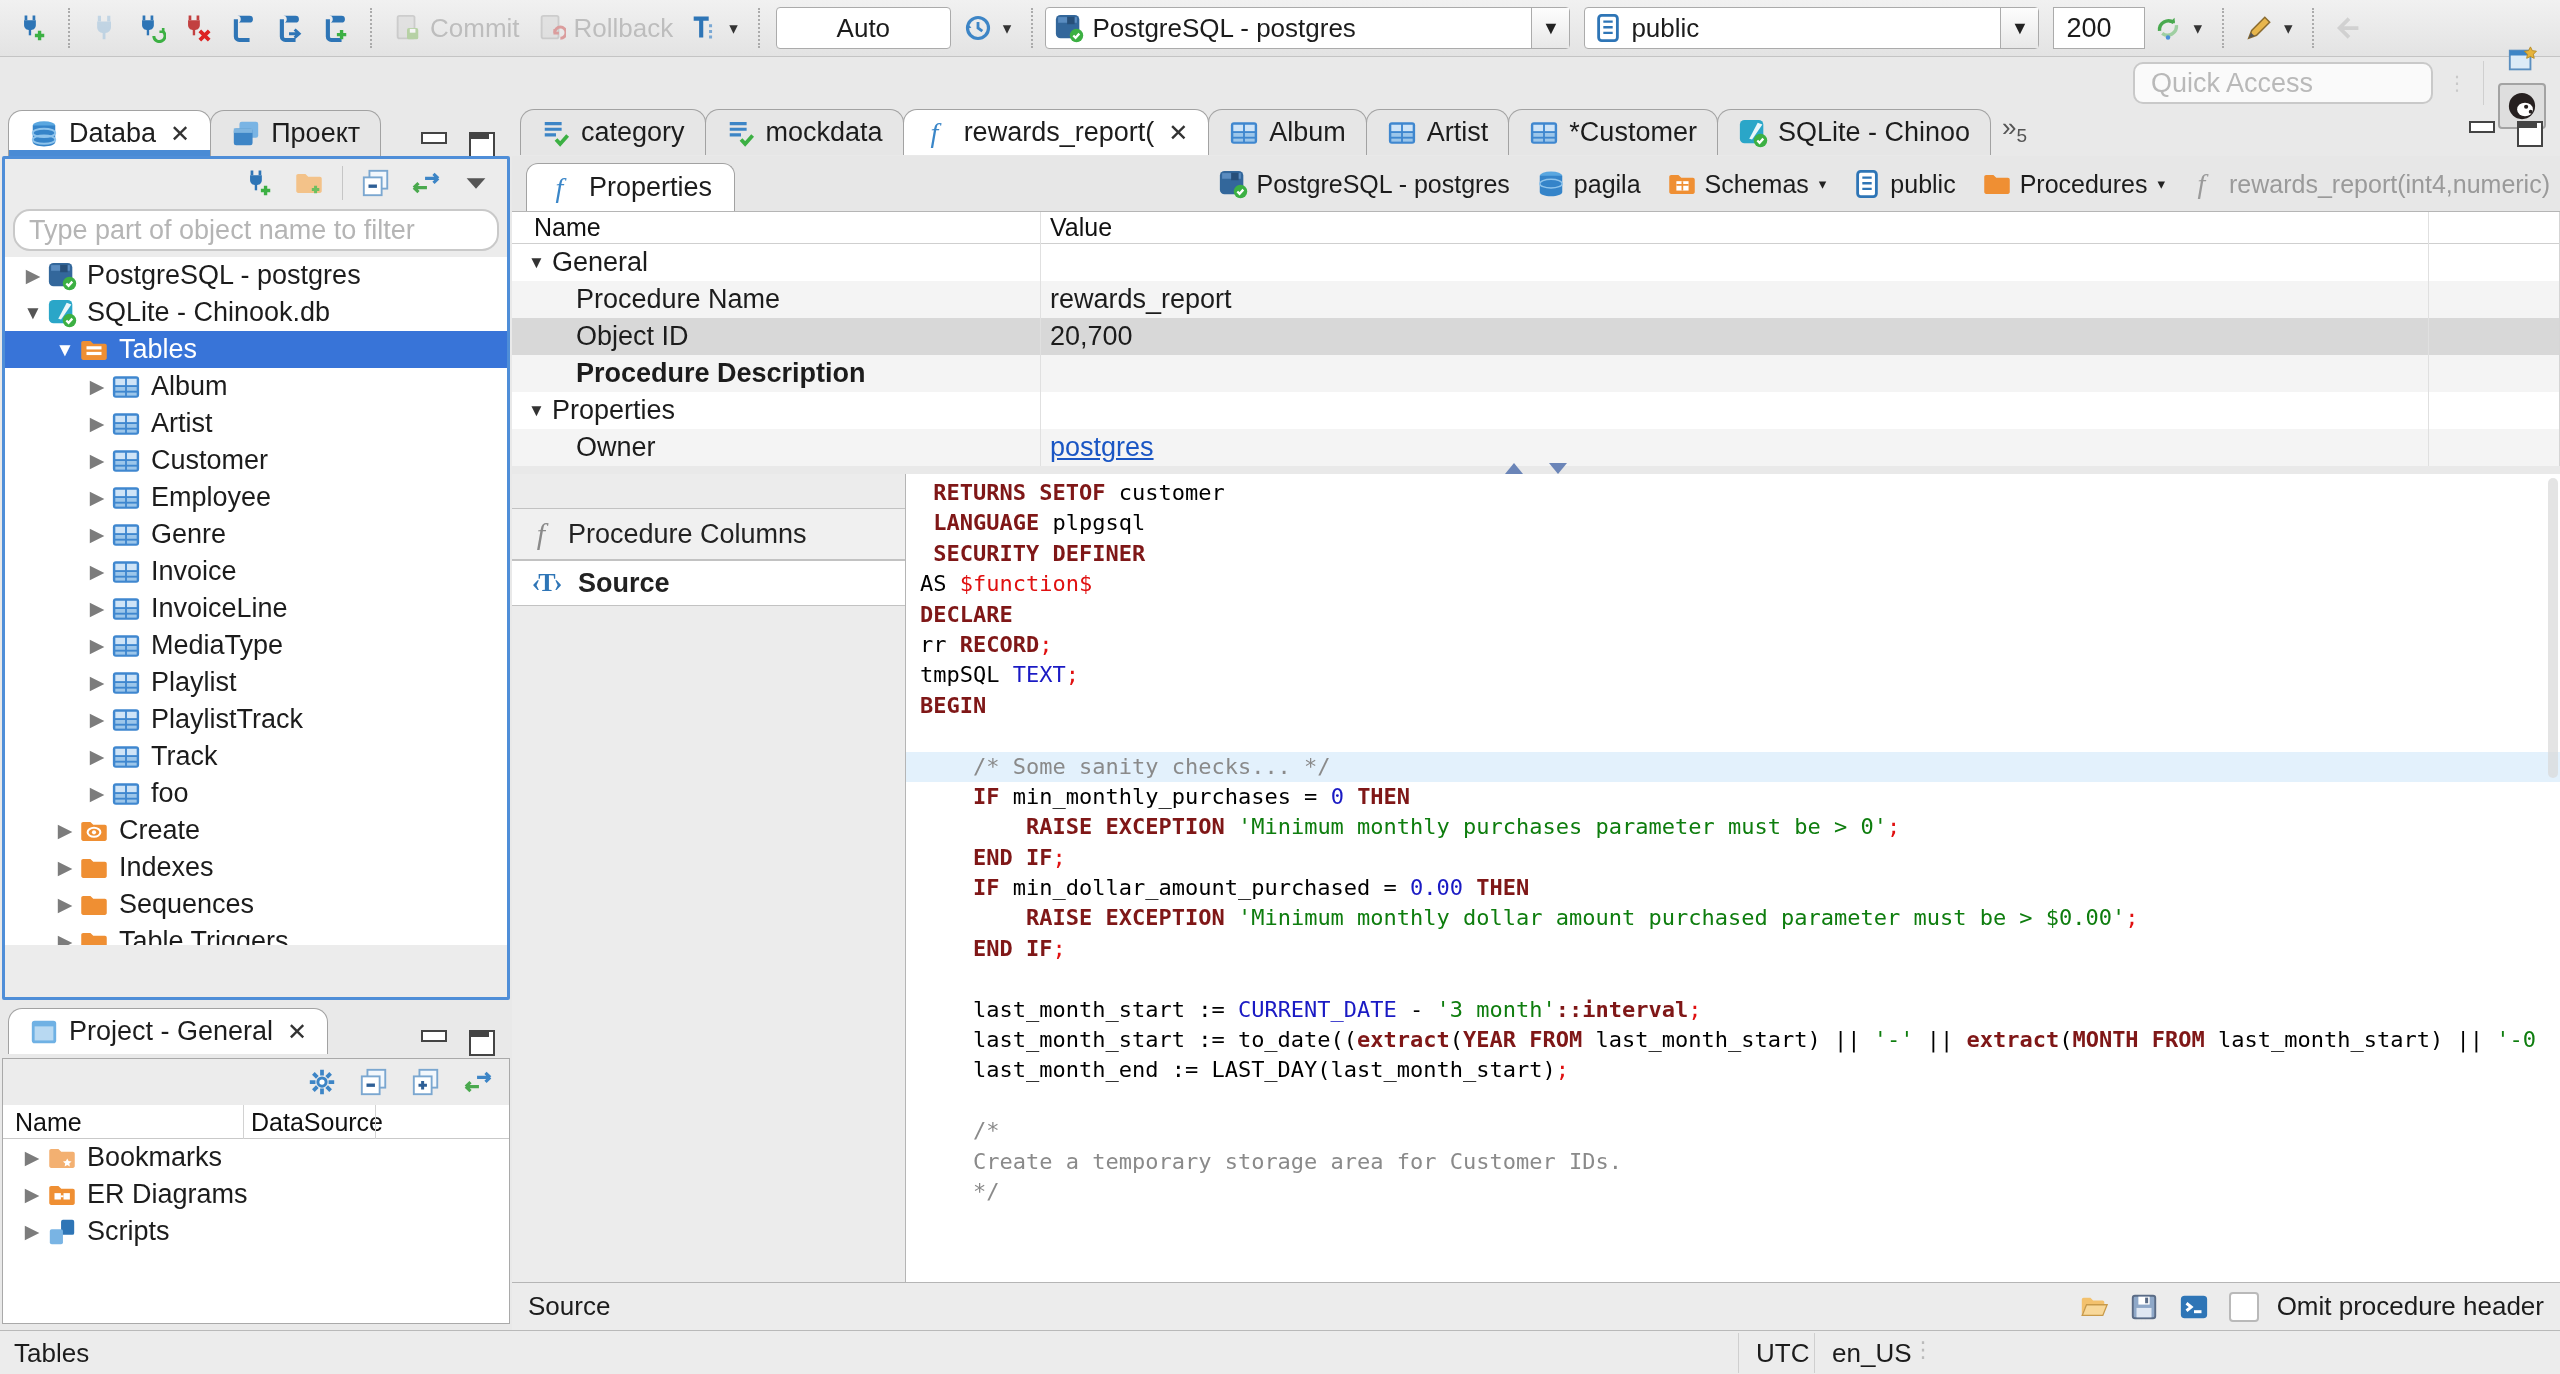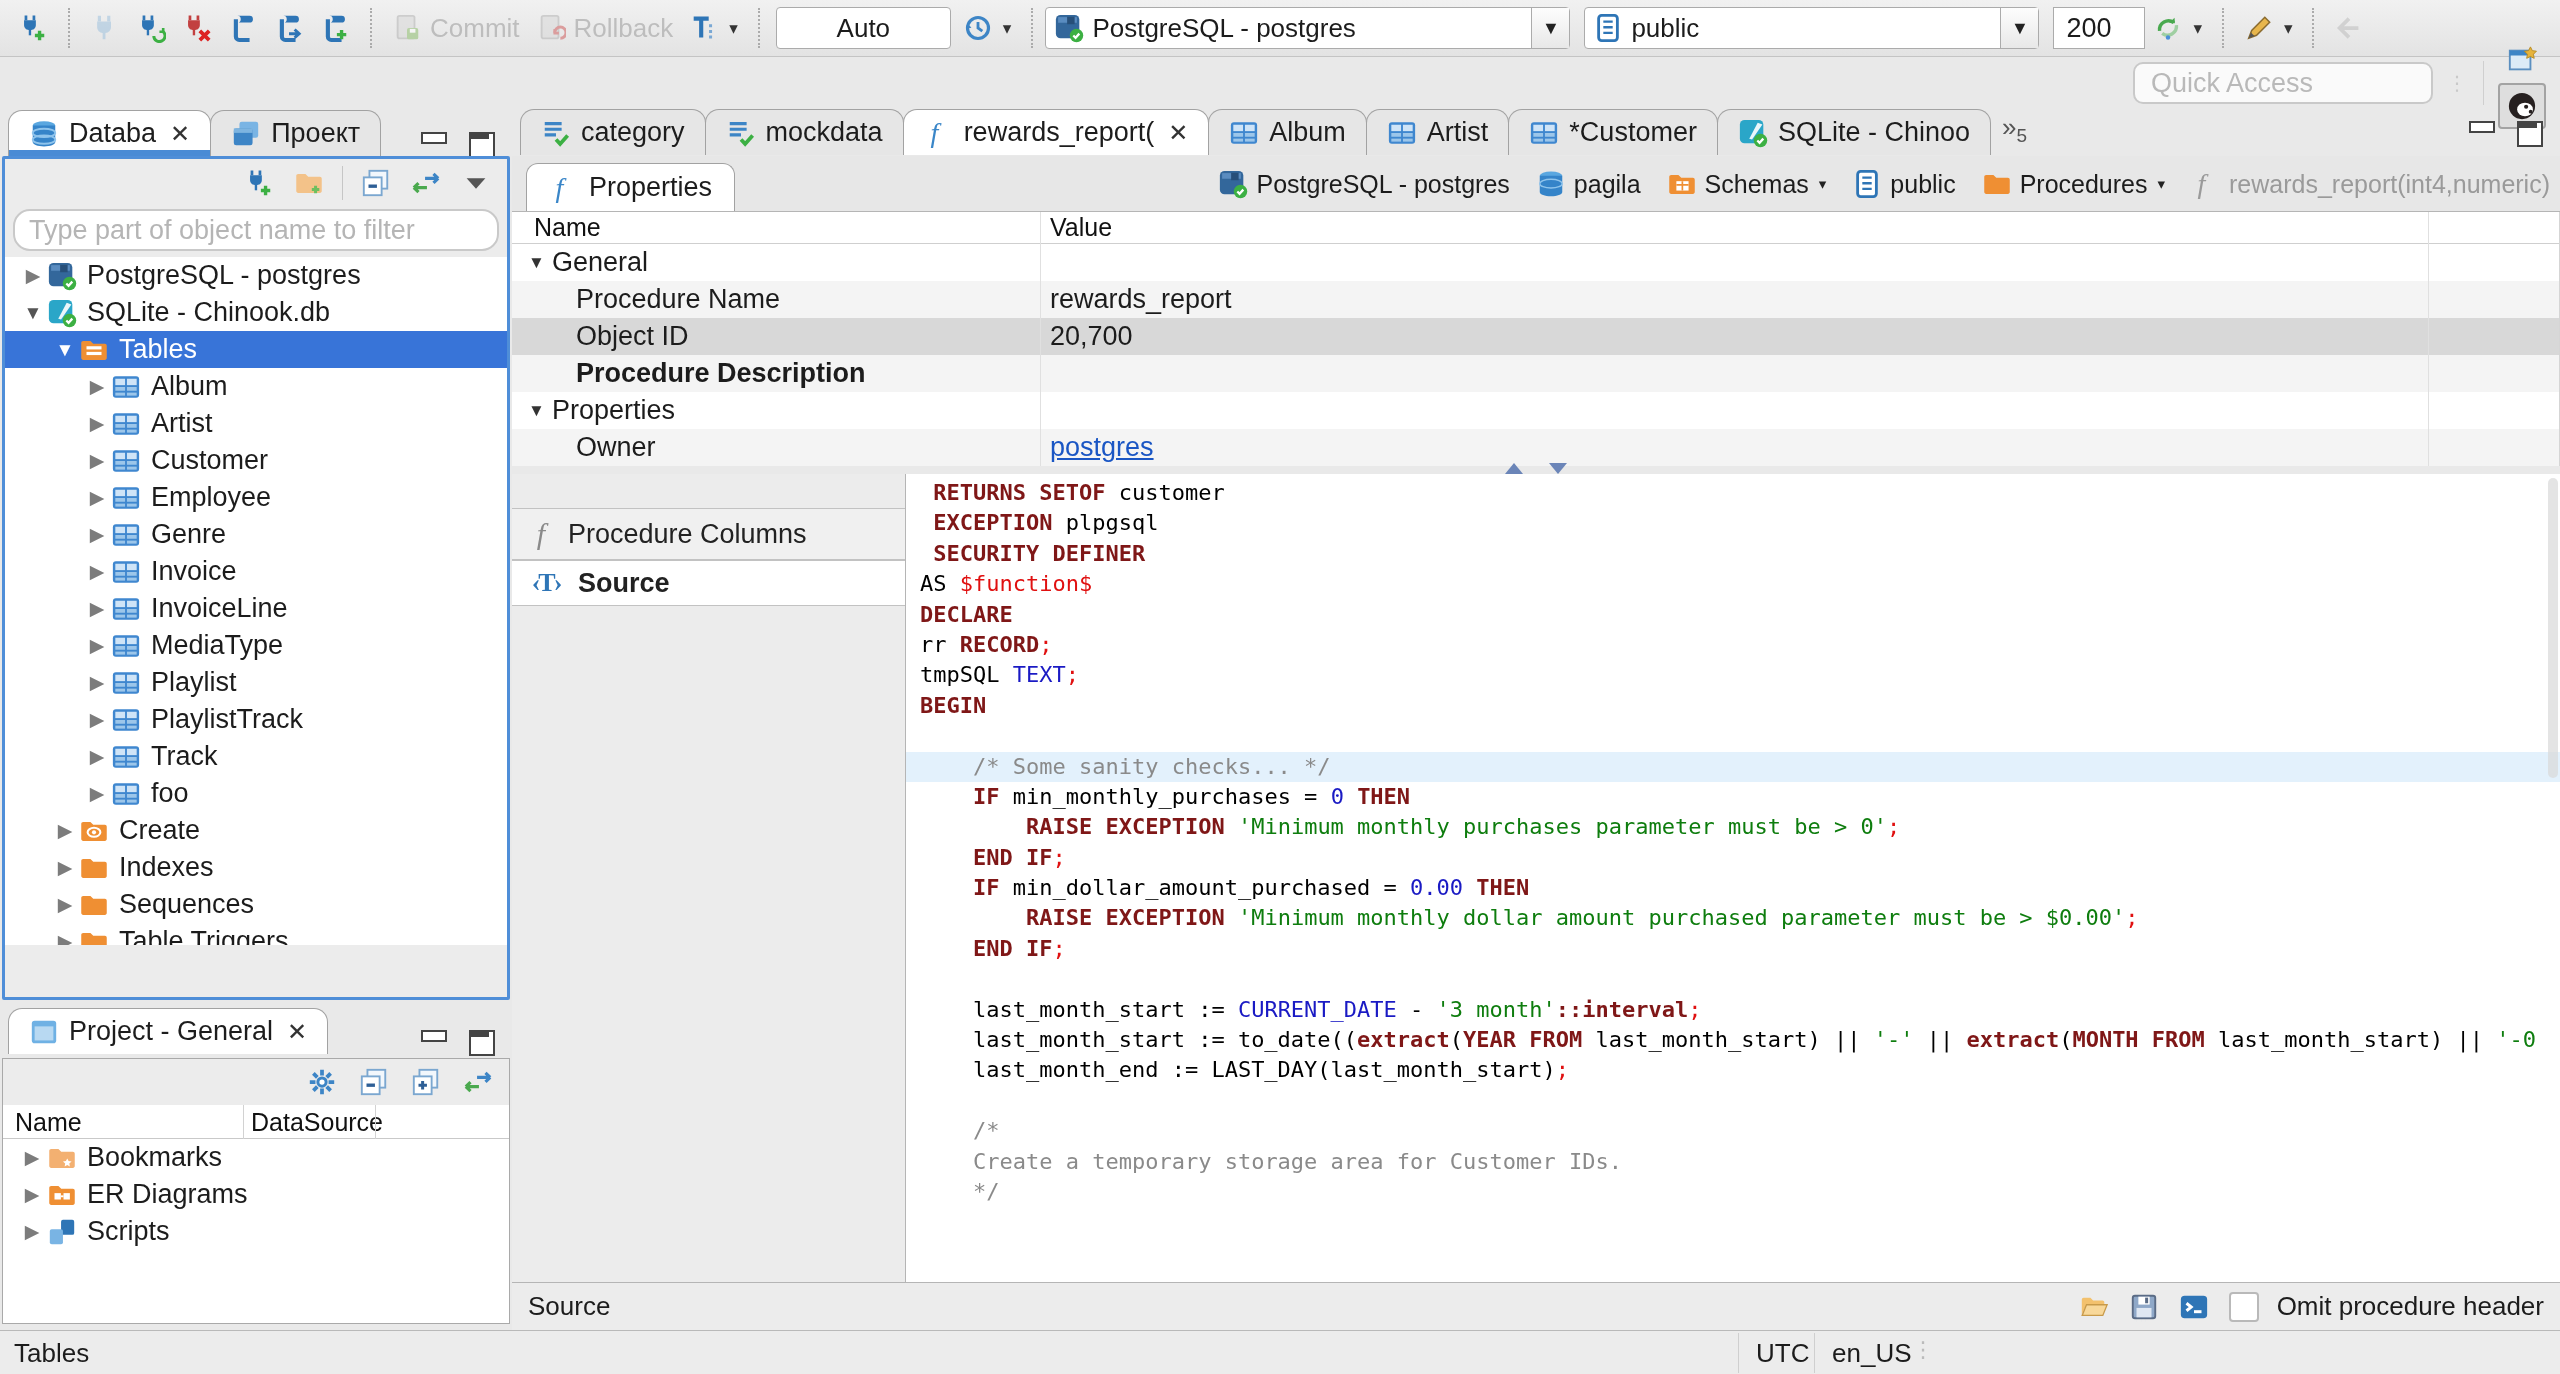--- a/index.html
+++ b/index.html
@@ -985,21 +985,21 @@
       </div>
       <div class="subtab active" data-name="tab-source">
         <span class="ticon" data-name="source-icon">‹T›</span>
         <span data-name="tab-source-label">Source</span>
       </div>
     </div>
 </div>
 
 <div id="code" data-name="source-code-editor">
     <div class="cl" data-name="code-line-2"><span class="tk-p"> </span><span class="tk-k">RETURNS SETOF</span><span class="tk-p"> customer</span></div>
-    <div class="cl" data-name="code-line-3"><span class="tk-p"> </span><span class="tk-k">EXCEPTION</span><span class="tk-p"> plpgsql</span></div>
+    <div class="cl" data-name="code-line-3"><span class="tk-p"> </span><span class="tk-k">LANGUAGE</span><span class="tk-p"> plpgsql</span></div>
     <div class="cl" data-name="code-line-4"><span class="tk-p"> </span><span class="tk-k">SECURITY DEFINER</span></div>
     <div class="cl" data-name="code-line-5"><span class="tk-p">AS </span><span class="tk-r">$function$</span></div>
     <div class="cl" data-name="code-line-6"><span class="tk-k">DECLARE</span></div>
     <div class="cl" data-name="code-line-9"><span class="tk-p">rr </span><span class="tk-k">RECORD</span><span class="tk-r">;</span></div>
     <div class="cl" data-name="code-line-10"><span class="tk-p">tmpSQL </span><span class="tk-t">TEXT</span><span class="tk-r">;</span></div>
     <div class="cl" data-name="code-line-11"><span class="tk-k">BEGIN</span></div>
     <div class="cl" data-name="code-line-12">&nbsp;</div>
     <div class="cl hl" data-name="code-line-13"><span class="tk-p">    </span><span class="tk-c">/* Some sanity checks... */</span></div>
     <div class="cl" data-name="code-line-14"><span class="tk-p">    </span><span class="tk-k">IF</span><span class="tk-p"> min_monthly_purchases = </span><span class="tk-t">0</span><span class="tk-p"> </span><span class="tk-k">THEN</span></div>
     <div class="cl" data-name="code-line-15"><span class="tk-p">        </span><span class="tk-k">RAISE EXCEPTION</span><span class="tk-p"> </span><span class="tk-s">'Minimum monthly purchases parameter must be &gt; 0'</span><span class="tk-r">;</span></div>

